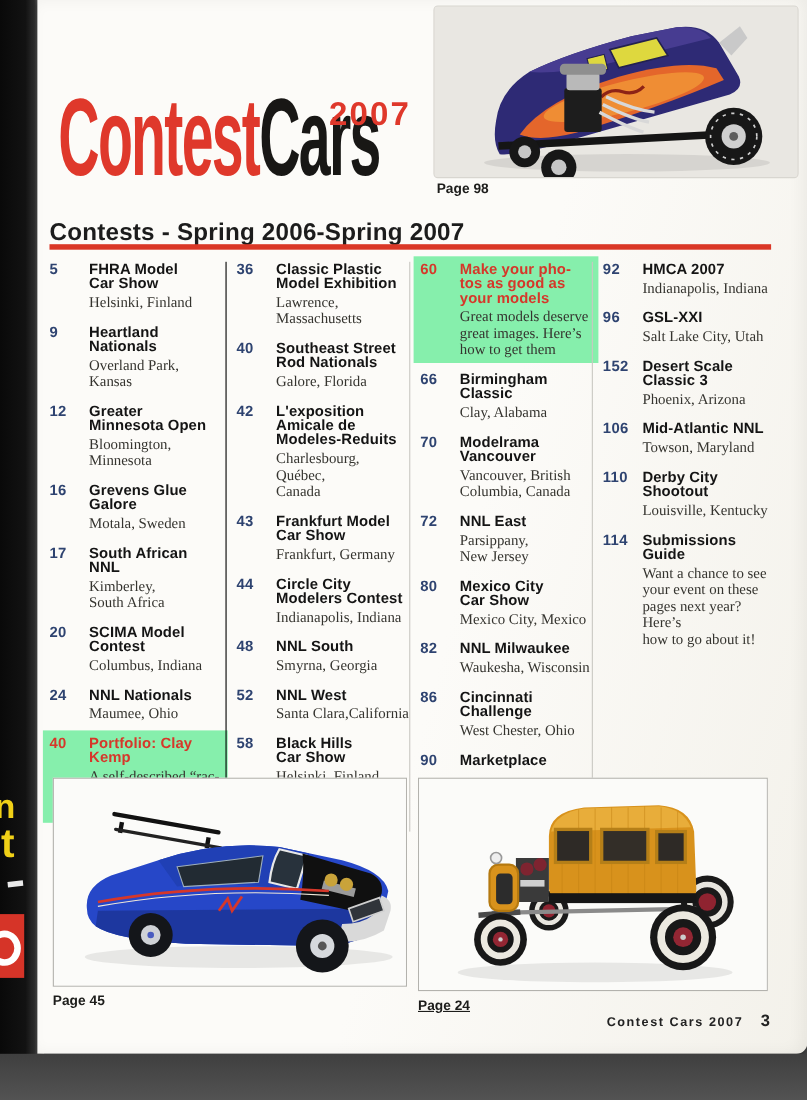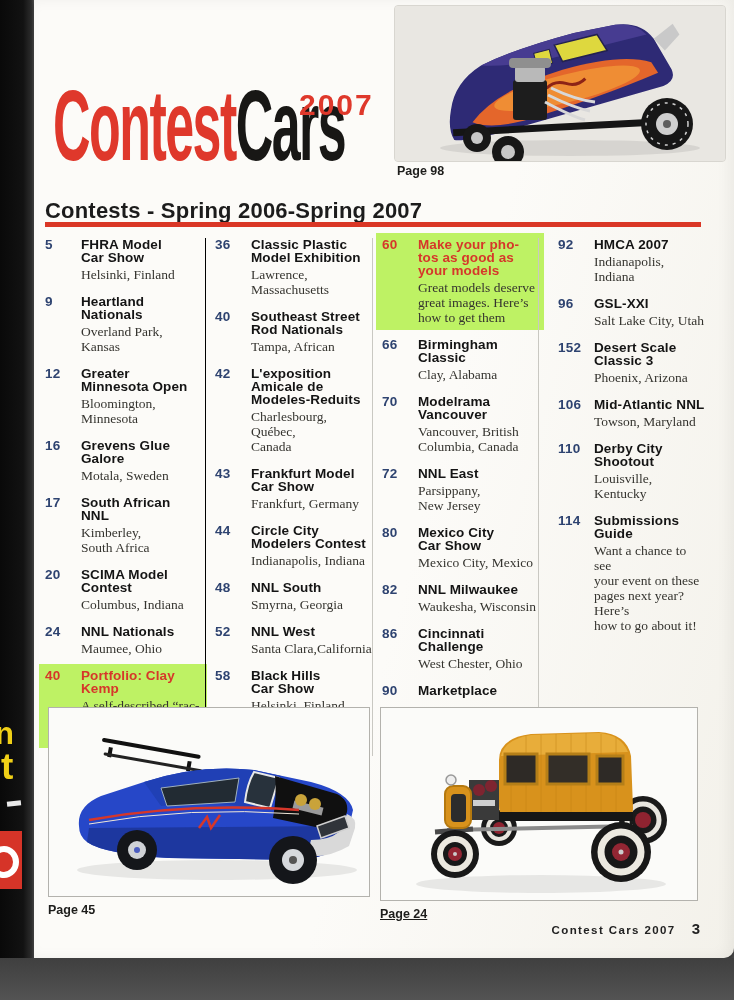--- a/index.html
+++ b/index.html
@@ -39,30 +39,30 @@
   
   .heading{position:absolute;left:45px;top:198px;font-size:22px;font-weight:bold;
     color:#1c1c1c;letter-spacing:.2px;}
   .rule{position:absolute;left:45px;top:222px;width:656px;height:5px;background:#da3726;}
   
   .toc{position:absolute;left:45px;top:238px;width:660px;display:flex;align-items:stretch;}
   .col{box-sizing:border-box;}
   .col-0{flex:0 0 160px;padding-right:4px;}
   .col-1{flex:0 0 167px;border-left:1px solid #000000;padding-left:9px;}
   .col-2{flex:0 0 166px;border-left:1px solid #c9c8c2;padding-left:9px;}
-  .col-3{flex:1 1 auto;border-left:1px solid #c9c8c2;padding-left:19px;}
+  .col-3{flex:1 1 auto;border-left:1px solid #c9c8c2;padding-left:9px;}
   .entry{display:flex;margin-bottom:13px;}
   .entry .num{flex:0 0 36px;font-weight:bold;font-size:13.5px;line-height:13px;
     color:#2e4370;letter-spacing:.3px;}
   .ebody{display:block;min-width:0;}
   .title{display:block;font-weight:bold;font-size:13.5px;line-height:13px;
     color:#141414;white-space:pre-line;letter-spacing:.1px;}
   .detail{display:block;font-family:"Liberation Serif",serif;font-size:13.5px;
     line-height:15px;color:#35342f;white-space:pre-line;margin-top:3px;}
-  .entry.highlight{background:#bef264;margin:-5px -6px 8px -6px;padding:5px 6px;}
+  .entry.highlight{background:#86efac;margin:-5px -6px 8px -6px;padding:5px 6px;}
   .entry.highlight .num,.entry.highlight .title{color:#d6372a;}
   
   .photo{position:absolute;background:#fdfdfb;border:1px solid #b3b2ad;box-sizing:border-box;}
   .photo-top{left:394px;top:5px;width:332px;height:157px;border:1px solid #d8d6d0;
     border-radius:4px;overflow:hidden;background:#e9e7e2;}
   .photo-bl{left:48px;top:707px;width:322px;height:190px;}
   .photo-br{left:380px;top:707px;width:318px;height:194px;}
   .caption{position:absolute;font-size:12.5px;font-weight:bold;color:#1d1d1b;}
   .cap-top{left:397px;top:164px;}
   .cap-bl{left:48px;top:903px;}
@@ -202,21 +202,21 @@
 Model Exhibition</span>
       <span class="detail">Lawrence,
 Massachusetts</span>
     </span>
   </div>
       <div class="entry">
     <span class="num">40</span>
     <span class="ebody">
       <span class="title">Southeast Street
 Rod Nationals</span>
-      <span class="detail">Tampa, African</span>
+      <span class="detail">Galore, Florida</span>
     </span>
   </div>
       <div class="entry">
     <span class="num">42</span>
     <span class="ebody">
       <span class="title">L'exposition
 Amicale de
 Modeles-Reduits</span>
       <span class="detail">Charlesbourg, Québec,
 Canada</span>

